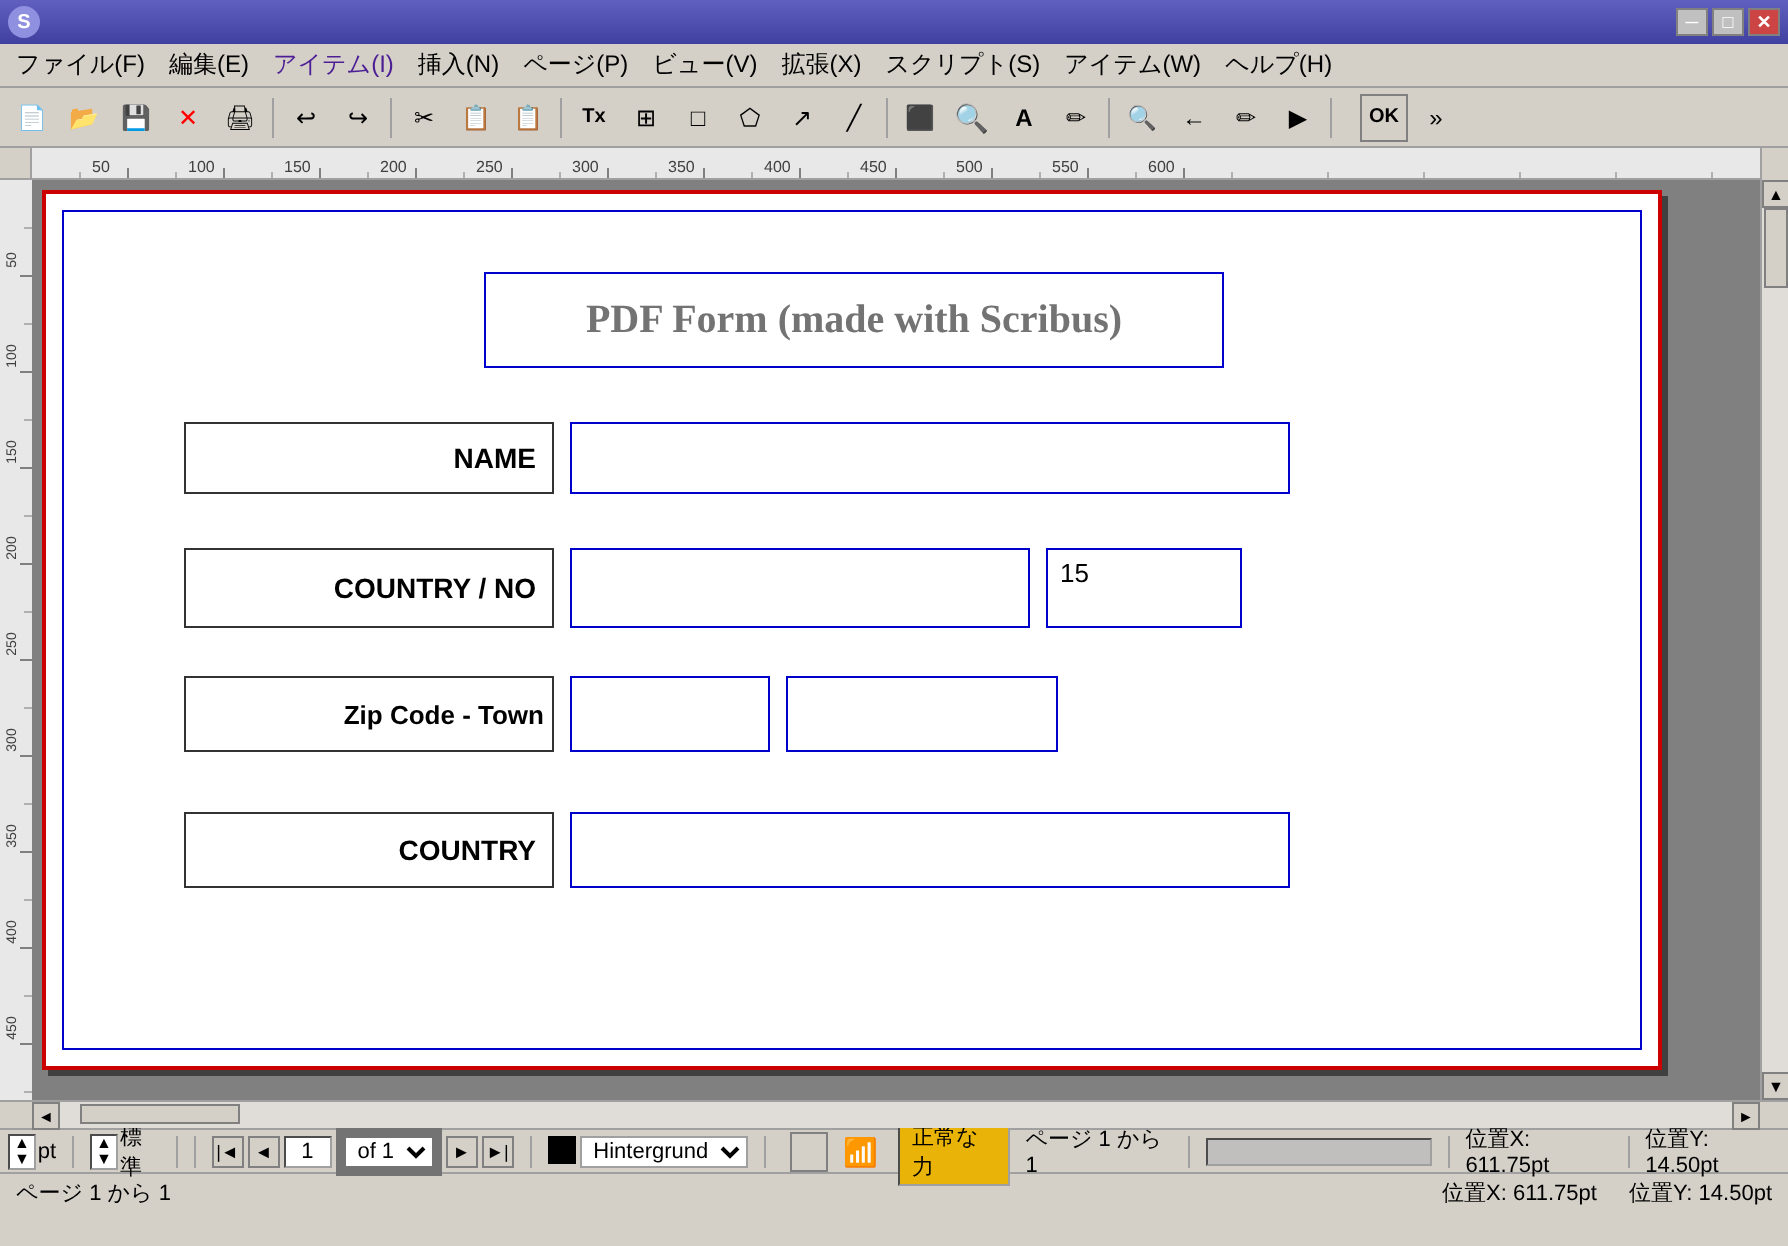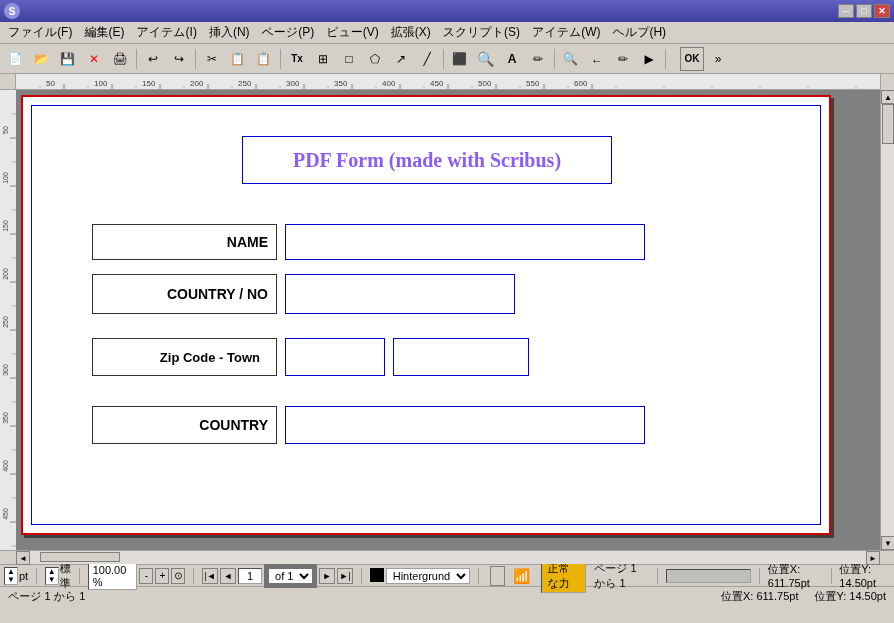--- a/index.html
+++ b/index.html
@@ -119,21 +119,21 @@
       top: 30px;
       left: 210px;
       width: 370px;
       height: 48px;
       border: 1px solid #0000cc;
       display: flex;
       align-items: center;
       justify-content: center;
     }
     .form-title-text {
-      color: #8b5cf6;
+      color: #737373;
       font-size: 20px;
       font-weight: bold;
       font-family: serif;
     }
 
     
     .status-bar {
       height: 22px;
       background: #d4d0c8;
       border-top: 1px solid #a0a0a0;
@@ -155,21 +155,21 @@
   <div class="title-bar-buttons">
     <div class="title-btn">─</div>
     <div class="title-btn">□</div>
     <div class="title-btn" style="background:#cc4444;color:white;">✕</div>
   </div>
 </div>
 
 <div class="menu-bar">
   <span class="menu-item">ファイル(F)</span>
   <span class="menu-item">編集(E)</span>
-  <span class="menu-item" style="color:#000000;">アイテム(I)</span>
+  <span class="menu-item" style="color:#4c1d95;">アイテム(I)</span>
   <span class="menu-item">挿入(N)</span>
   <span class="menu-item">ページ(P)</span>
   <span class="menu-item">ビュー(V)</span>
   <span class="menu-item">拡張(X)</span>
   <span class="menu-item">スクリプト(S)</span>
   <span class="menu-item">アイテム(W)</span>
   <span class="menu-item">ヘルプ(H)</span>
 </div>
 
 <div class="toolbar">
@@ -314,32 +314,33 @@
 
     <div class="page-shadow"></div>
 
     <div class="page">
       <div class="page-inner">
 
         <div class="form-title">
           <span class="form-title-text">PDF Form (made with Scribus)</span>
         </div>
 
-        <div style="position:absolute;top:118px;left:60px;display:flex;align-items:center;gap:0;">
+        <div style="position:absolute;top:105px;left:60px;display:flex;align-items:center;gap:0;">
           <div style="width:185px;height:36px;border:1px solid #333;display:flex;align-items:center;justify-content:flex-end;padding-right:8px;font-weight:bold;font-size:14px;background:white;">NAME</div>
           <div style="width:360px;height:36px;border:1px solid #0000cc;background:white;margin-left:8px;"></div>
         </div>
 
         <div style="position:absolute;top:168px;left:60px;display:flex;align-items:center;gap:0;">
           <div style="width:185px;height:40px;border:1px solid #333;display:flex;align-items:center;justify-content:flex-end;padding-right:8px;font-weight:bold;font-size:14px;background:white;">COUNTRY / NO</div>
           <div style="width:230px;height:40px;border:1px solid #0000cc;background:white;margin-left:8px;"></div>
+          <div style="width:98px;height:40px;border:1px solid #0000cc;background:white;margin-left:8px;padding:4px 6px;font-size:13px;">15</div>
         </div>
 
         <div style="position:absolute;top:232px;left:60px;display:flex;align-items:center;gap:0;">
-          <div style="width:185px;height:38px;border:1px solid #333;display:flex;align-items:center;justify-content:flex-end;padding-right:16px;font-weight:bold;font-size:13px;background:white;">Zip Code - Town</div>
+          <div style="width:185px;height:38px;border:1px solid #333;display:flex;align-items:center;justify-content:flex-end;padding-right:4px;font-weight:bold;font-size:13px;background:white;">Zip Code - Town</div>
           <div style="width:100px;height:38px;border:1px solid #0000cc;background:white;margin-left:8px;"></div>
           <div style="width:136px;height:38px;border:1px solid #0000cc;background:white;margin-left:8px;"></div>
         </div>
 
         <div style="position:absolute;top:300px;left:60px;display:flex;align-items:center;gap:0;">
           <div style="width:185px;height:38px;border:1px solid #333;display:flex;align-items:center;justify-content:flex-end;padding-right:8px;font-weight:bold;font-size:14px;background:white;">COUNTRY</div>
           <div style="width:360px;height:38px;border:1px solid #0000cc;background:white;margin-left:8px;"></div>
         </div>
       </div>
     </div>
@@ -377,26 +378,20 @@
 
   <div style="display:flex;align-items:center;gap:1px;">
     <div style="display:flex;flex-direction:column;border:1px inset #a0a0a0;background:white;padding:0 2px;">
       <span style="font-size:8px;line-height:1;cursor:pointer;">▲</span>
       <span style="font-size:8px;line-height:1;cursor:pointer;">▼</span>
     </div>
     <span>標準</span>
   </div>
   <div class="status-divider"></div>
 
-  <div style="display:flex;align-items:center;gap:2px;">
-    <div style="border:1px inset #a0a0a0;background:white;padding:1px 4px;font-size:11px;">100.00 %</div>
-    <div style="width:16px;height:16px;background:#d4d0c8;border:1px solid #808080;font-size:10px;display:flex;align-items:center;justify-content:center;cursor:pointer;">-</div>
-    <div style="width:16px;height:16px;background:#d4d0c8;border:1px solid #808080;font-size:10px;display:flex;align-items:center;justify-content:center;cursor:pointer;">+</div>
-    <div style="width:16px;height:16px;background:#d4d0c8;border:1px solid #808080;font-size:10px;display:flex;align-items:center;justify-content:center;cursor:pointer;">⊙</div>
-  </div>
   <div class="status-divider"></div>
 
   <div style="display:flex;align-items:center;gap:2px;">
     <div style="width:16px;height:16px;background:#d4d0c8;border:1px solid #808080;font-size:9px;display:flex;align-items:center;justify-content:center;cursor:pointer;">|◄</div>
     <div style="width:16px;height:16px;background:#d4d0c8;border:1px solid #808080;font-size:9px;display:flex;align-items:center;justify-content:center;cursor:pointer;">◄</div>
     <div style="border:1px inset #a0a0a0;background:white;width:24px;text-align:center;padding:1px;font-size:11px;">1</div>
     <select style="font-size:11px;border:5px solid #737373;background:white;padding:0 2px;">
       <option>of 1</option>
     </select>
     <div style="width:16px;height:16px;background:#d4d0c8;border:1px solid #808080;font-size:9px;display:flex;align-items:center;justify-content:center;cursor:pointer;">►</div>

